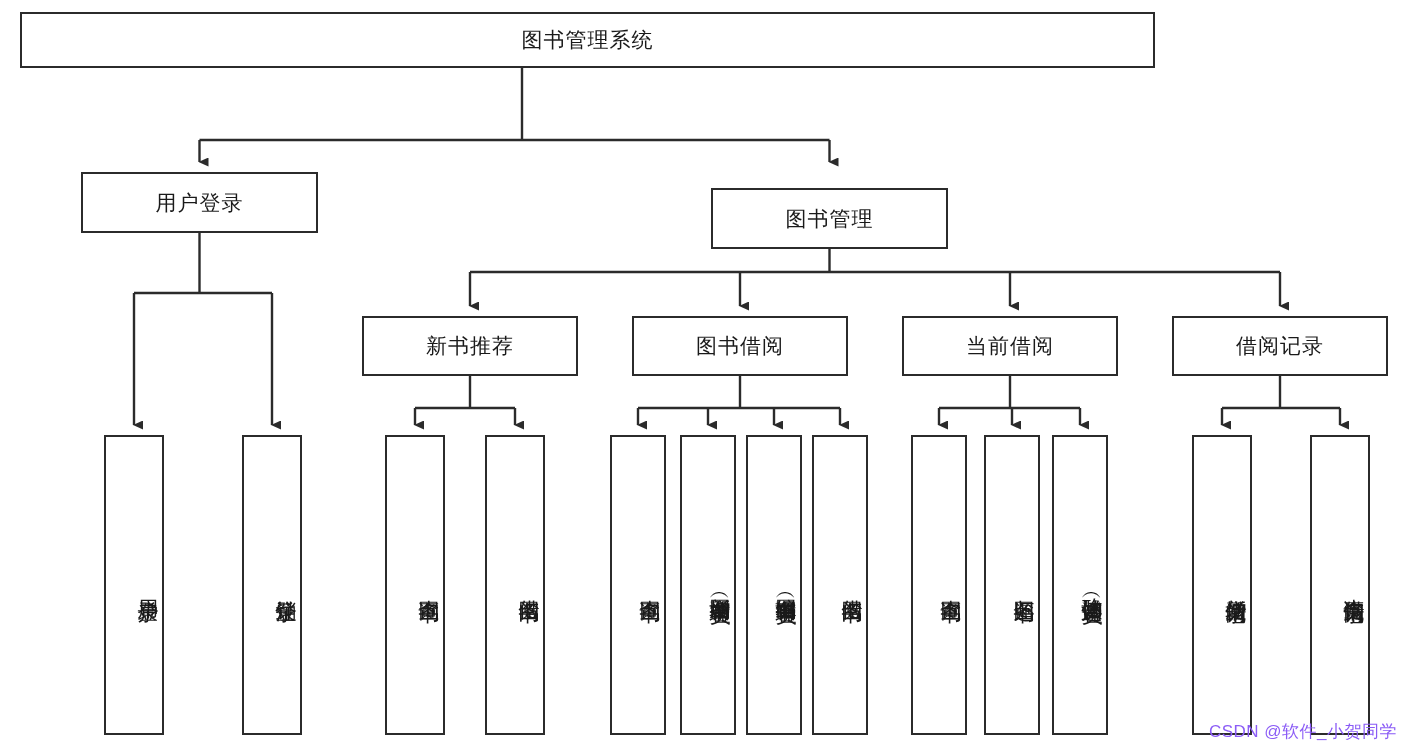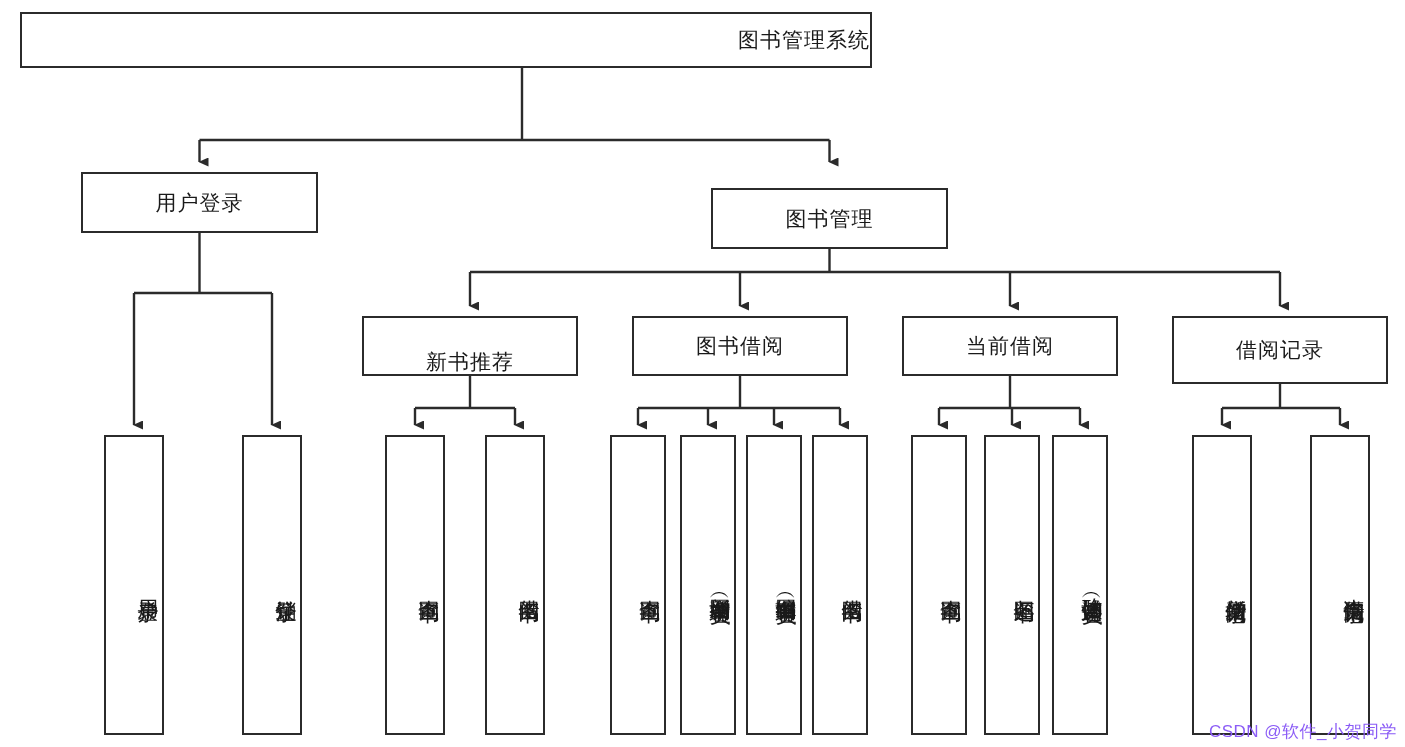--- a/index.html
+++ b/index.html
@@ -110,41 +110,41 @@
         <path d="M939,408 L939,425" marker-end="url(#arrowhead)"></path>
         <path d="M1012,408 L1012,425" marker-end="url(#arrowhead)"></path>
         <path d="M1080,408 L1080,425" marker-end="url(#arrowhead)"></path>
         <path d="M1280,376 L1280,408"></path>
         <path d="M1222,408 L1340,408"></path>
         <path d="M1222,408 L1222,425" marker-end="url(#arrowhead)"></path>
         <path d="M1340,408 L1340,425" marker-end="url(#arrowhead)"></path>
       </g>
   </svg>
 
-  <div class="node node-h" style="left: 20px; top: 12px; width: 852px; height: 56px; justify-content: flex-end;">
+  <div class="node node-h" style="left: 20px; top: 12px; width: 1135px; height: 56px;">
     <span>图书管理系统</span>
   </div>
 
   <div class="node node-h" style="left: 81px; top: 172px; width: 237px; height: 61px;">
     <span>用户登录</span>
   </div>
   <div class="node node-h" style="left: 711px; top: 188px; width: 237px; height: 61px;">
     <span>图书管理</span>
   </div>
 
-  <div class="node node-h" style="left: 362px; top: 316px; width: 216px; height: 60px; align-items: flex-end;">
+  <div class="node node-h" style="left: 362px; top: 316px; width: 216px; height: 60px;">
     <span>新书推荐</span>
   </div>
   <div class="node node-h" style="left: 902px; top: 316px; width: 216px; height: 60px;">
     <span>当前借阅</span>
   </div>
   <div class="node node-h" style="left: 632px; top: 316px; width: 216px; height: 60px;">
     <span>图书借阅</span>
   </div>
-  <div class="node node-h" style="left: 1172px; top: 316px; width: 216px; height: 68px;">
+  <div class="node node-h" style="left: 1172px; top: 316px; width: 216px; height: 60px;">
     <span>借阅记录</span>
   </div>
 
   <div class="node node-v" style="left: 104px; top: 435px; width: 60px; height: 300px;">
     <span>用户登录</span>
   </div>
   <div class="node node-v" style="left: 242px; top: 435px; width: 60px; height: 300px;">
     <span>注销登录</span>
   </div>
 

